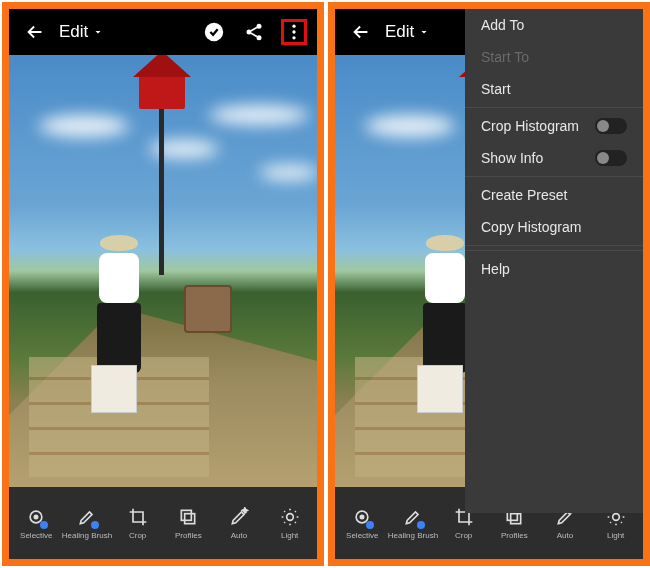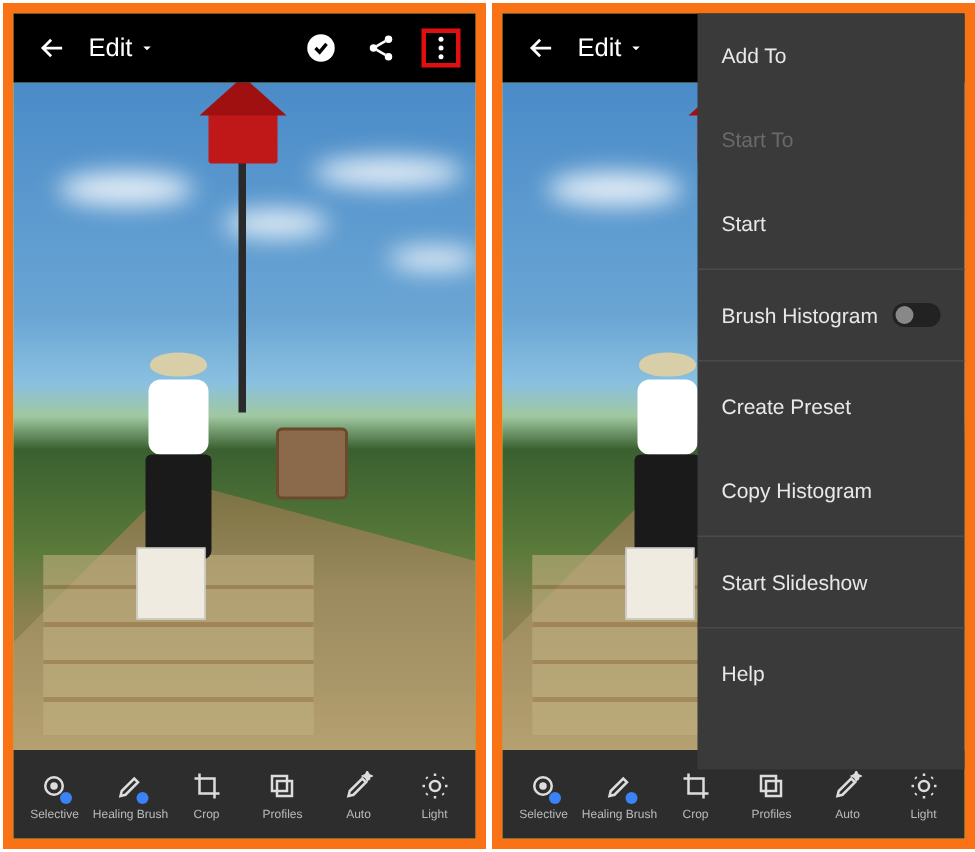--- a/index.html
+++ b/index.html
@@ -24,28 +24,28 @@
 .house{position:absolute;width:46px;height:36px;top:18px;left:130px;background:#c01818;border-radius:2px}
 .house::before{content:"";position:absolute;top:-22px;left:-6px;width:0;height:0;border-left:29px solid transparent;border-right:29px solid transparent;border-bottom:26px solid #a01010}
 .person{position:absolute;top:180px;left:80px;width:60px}
 .hat{width:38px;height:16px;background:#d8cfa8;border-radius:50% 50% 45% 45%;margin:0 auto}
 .torso{width:40px;height:50px;background:#fff;border-radius:8px;margin:2px auto 0}
 .skirt{width:44px;height:70px;background:#1a1a1a;margin:0 auto;border-radius:4px 4px 6px 6px}
 .bag{position:absolute;width:46px;height:48px;background:#f0ebe0;top:130px;left:2px;border:1px solid #ccc}
 .pot{position:absolute;width:48px;height:48px;background:#8a6a4a;border-radius:4px;top:230px;left:175px;border:2px solid #6a4a2a}
 .path{position:absolute;bottom:0;left:0;width:100%;height:180px;background:linear-gradient(to bottom,#7a7040 0%,#9a8a5e 40%,#b5a070 100%);clip-path:polygon(0 60%,35% 0,100% 30%,100% 100%,0 100%)}
 .bricks{position:absolute;bottom:10px;left:20px;width:180px;height:120px;background:repeating-linear-gradient(0deg,#c0b080 0,#c0b080 22px,#a08050 22px,#a08050 25px),repeating-linear-gradient(90deg,#c0b080 0,#c0b080 32px,#a08050 32px,#a08050 35px);opacity:0.6}
-.bottombar{height:59px;background:#2d2d2d;display:flex;align-items:center;justify-content:space-between;padding:0 2px}
+.bottombar{height:72px;background:#2d2d2d;display:flex;align-items:center;justify-content:flex-end;padding:0 2px}
 .tool{display:flex;flex-direction:column;align-items:center;cursor:pointer;gap:3px;width:52px}
 .tool-icon{width:22px;height:22px;display:flex;align-items:center;justify-content:center}
 .tool-label{color:#bbb;font-size:8px;text-align:center;white-space:nowrap}
 .badge{position:relative}
 .badge::after{content:"";position:absolute;width:8px;height:8px;background:#3b82f6;border-radius:50%;bottom:-1px;right:-1px}
 .menu-overlay{position:absolute;top:0;right:0;width:178px;height:504px;background:#3a3a3a;z-index:5;display:flex;flex-direction:column}
-.menu-item{padding:20px 16px;color:#e8e8e8;font-size:14px;cursor:pointer;display:flex;align-items:center;justify-content:space-between}
+.menu-item{padding:8px 16px;color:#e8e8e8;font-size:14px;cursor:pointer;display:flex;align-items:center;justify-content:space-between}
 .menu-item.disabled{color:#6a6a6a}
 .menu-sep{height:1px;background:#4a4a4a;margin:2px 0}
 .highlight-paste{border:3px solid #e11010;padding:11px 13px}
 .toggle{width:32px;height:16px;background:#222;border-radius:8px;position:relative}
 .toggle::after{content:"";position:absolute;width:12px;height:12px;background:#888;border-radius:50%;top:2px;left:2px}
 svg{display:block}
 </style>
 </head>
 <body>
 
@@ -201,34 +201,35 @@
           <span>Add To</span>
         </div>
     <div class="menu-item disabled">
           <span>Start To</span>
         </div>
     <div class="menu-item">
           <span>Start</span>
         </div>
     <div class="menu-sep"></div>
     <div class="menu-item">
-          <span>Brush Histogram</span>
+          <span>Crop Histogram</span>
           <span class="toggle"></span>
         </div>
+    <div class="menu-item">
+          <span>Show Info</span>
+          <span class="toggle"></span>
+        </div>
     <div class="menu-sep"></div>
     <div class="menu-item">
           <span>Create Preset</span>
         </div>
     <div class="menu-item">
           <span>Copy Histogram</span>
         </div>
     <div class="menu-sep"></div>
-    <div class="menu-item">
-          <span>Start Slideshow</span>
-        </div>
     <div class="menu-sep"></div>
     <div class="menu-item">
           <span>Help</span>
         </div>
   </div>
 
   <div class="bottombar">
     <div class="tool">
       <div class="tool-icon badge">
             <svg width="20" height="20" viewBox="0 0 24 24" fill="none" stroke="#ddd" stroke-width="2">

